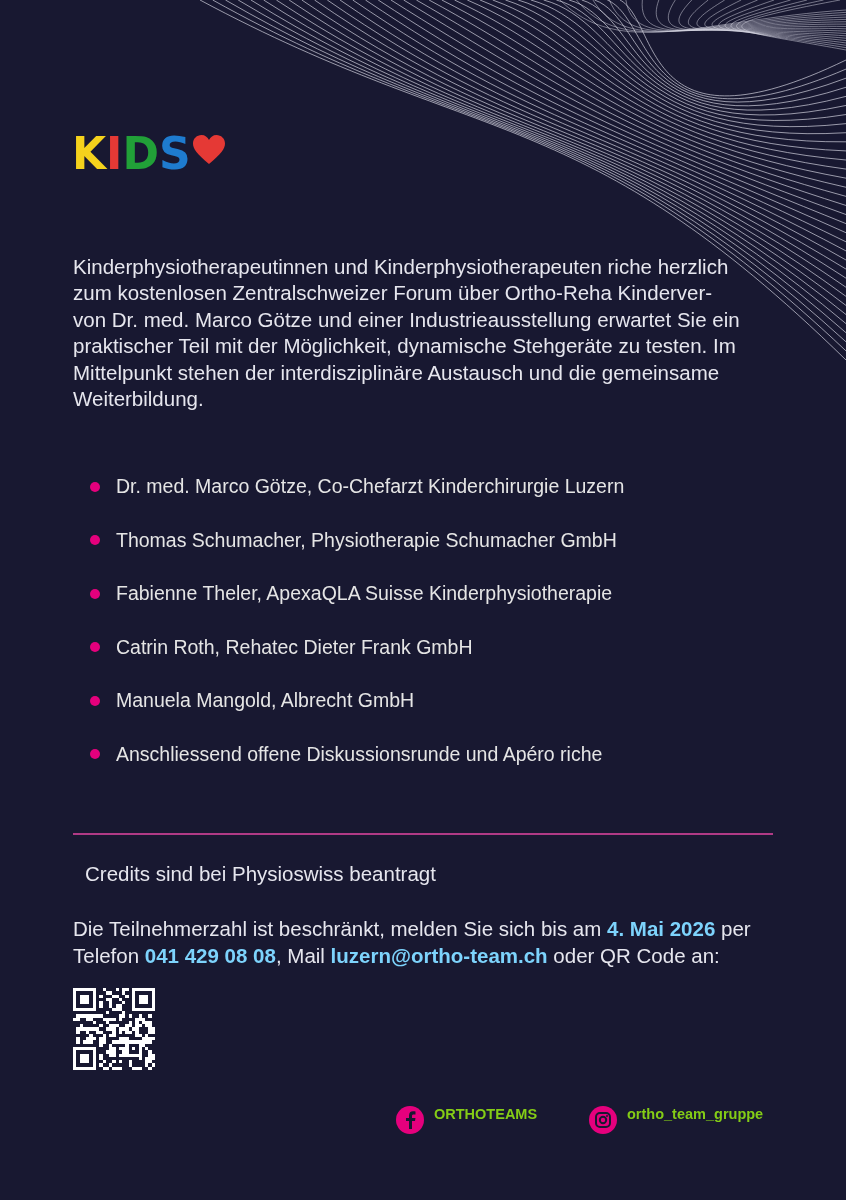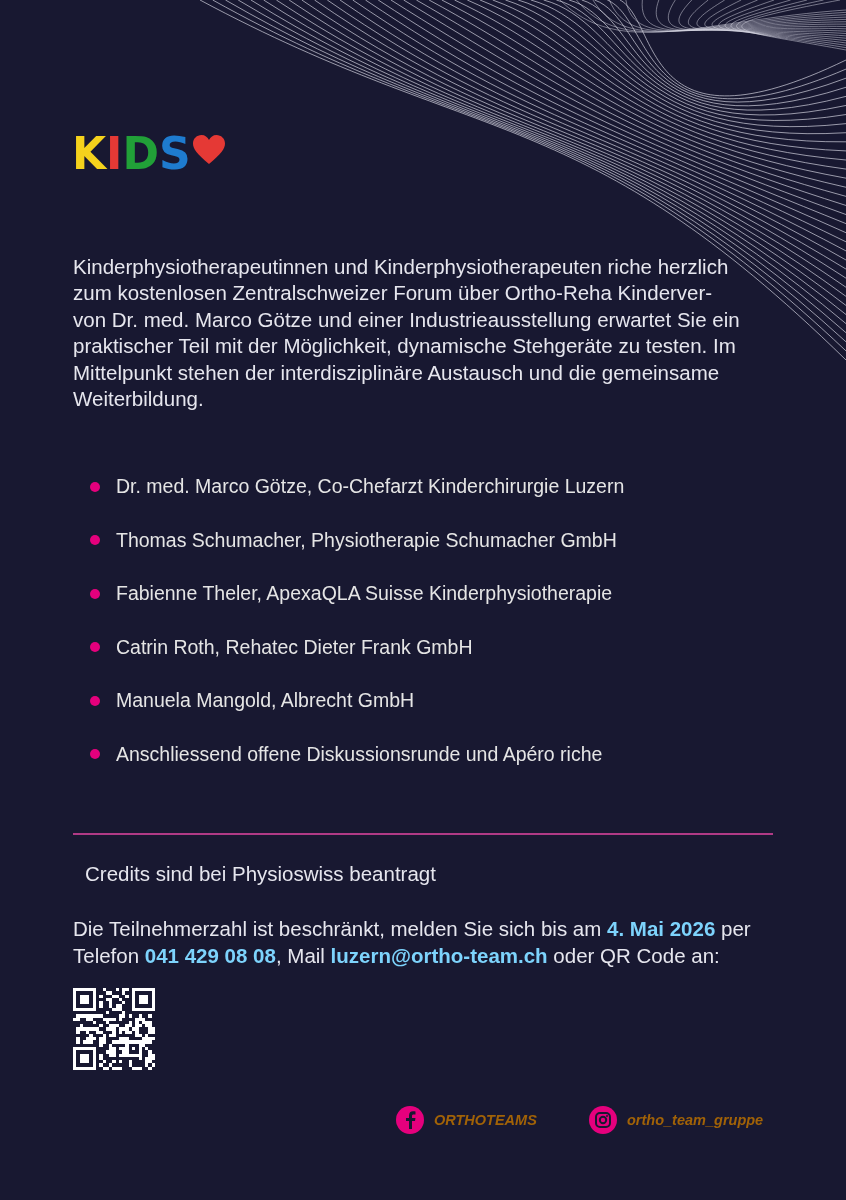--- a/index.html
+++ b/index.html
@@ -52,22 +52,22 @@
   .register {
     position: absolute; left: 73px; top: 916px; width: 720px;
     font-size: 20.5px; line-height: 26.5px; color: #e6e6ee;
   }
   .register b { font-weight: bold; color: #7dd3fc; }
   .qr {
     position: absolute; left: 73px; top: 988px; width: 82px; height: 82px;
   }
   .social {
     position: absolute; top: 1106px;
-    display: flex; align-items: center;
-    font-weight: bold; font-size: 14.5px; color: #a16207; font-style: italic;
+    display: flex; 
+    font-weight: bold; font-size: 14.5px; color: #84cc16;
   }
   .social .circ {
     width: 28px; height: 28px; border-radius: 50%;
     background: #e5007d; display: flex; align-items: center; justify-content: center;
     margin-right: 10px;
   }
   .fb { left: 396px; }
   .ig { left: 589px; }
 </style>
 </head>

